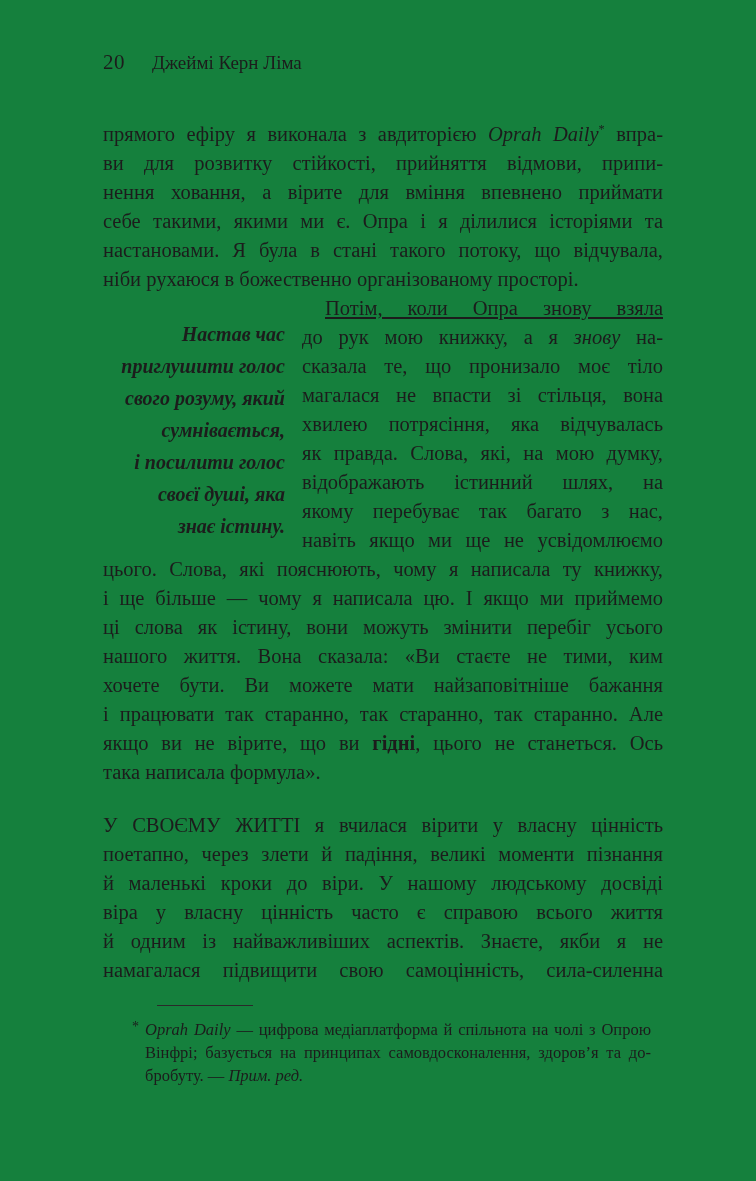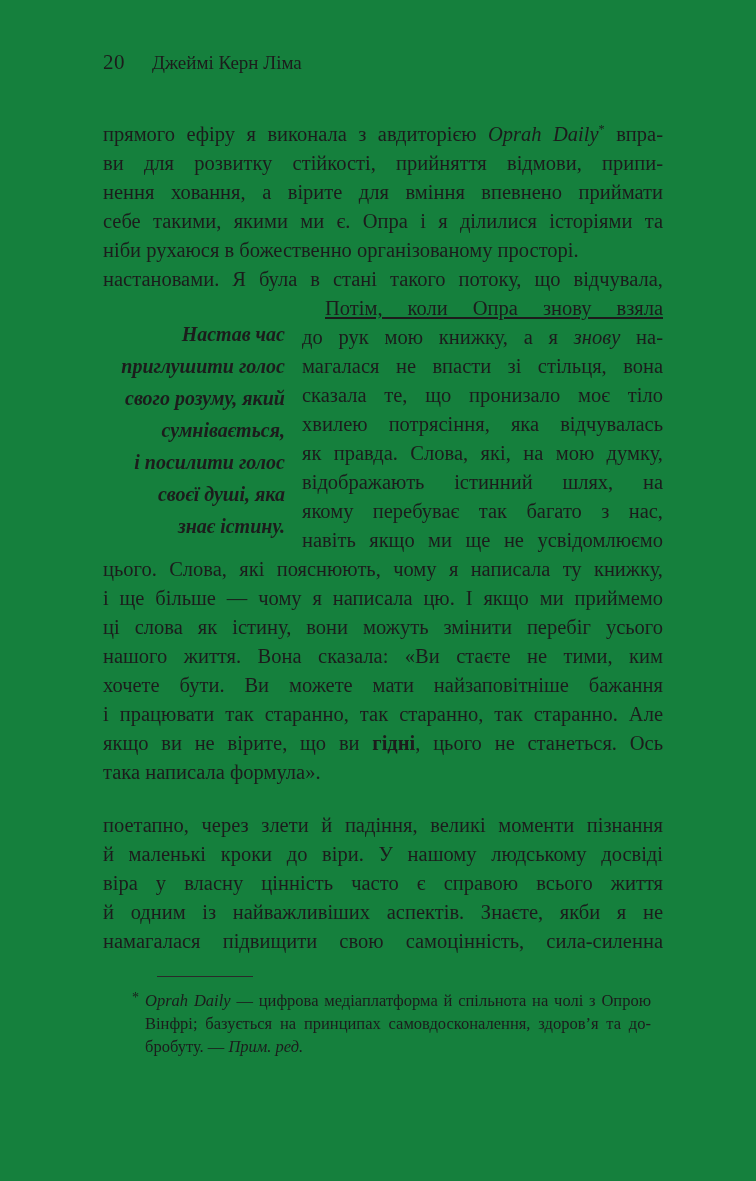--- a/index.html
+++ b/index.html
@@ -86,61 +86,62 @@
     <span class="running-title">Джеймі Керн Ліма</span>
   </div>
 
   <div class="main">
 
     <div>
         <div class="ln jl"><span>прямого ефіру я виконала з авдиторією </span><span class="s-i">Oprah Daily</span><span class="s-sup">*</span><span> впра-</span></div>
         <div class="ln jl"><span>ви для розвитку стійкості, прийняття відмови, припи-</span></div>
         <div class="ln jl"><span>нення ховання, а вірите для вміння впевнено приймати</span></div>
         <div class="ln jl"><span>себе такими, якими ми є. Опра і я ділилися історіями та</span></div>
+        <div class="ln jl"><span>настановами. Я була в стані такого потоку, що відчувала,</span></div>
         <div class="ln"><span>ніби рухаюся в божественно організованому просторі.</span></div>
-        <div class="ln jl"><span>настановами. Я була в стані такого потоку, що відчувала,</span></div>
       </div>
 
     <div>
       <div class="quote-float">
         <div>
             <div class="ln"><span>Настав час</span></div>
             <div class="ln"><span>приглушити голос</span></div>
             <div class="ln"><span>свого розуму, який</span></div>
             <div class="ln"><span>сумнівається,</span></div>
             <div class="ln"><span>і посилити голос</span></div>
             <div class="ln"><span>своєї душі, яка</span></div>
             <div class="ln"><span>знає істину.</span></div>
           </div>
       </div>
       <div>
           <div class="ln jl ind"><span>Потім, коли Опра знову взяла</span></div>
           <div class="ln jl"><span>до рук мою книжку, а я </span><span class="s-i">знову</span><span> на-</span></div>
+          <div class="ln jl"><span>сказала те, що пронизало моє тіло</span></div>
           <div class="ln jl"><span>магалася не впасти зі стільця, вона</span></div>
-          <div class="ln jl"><span>сказала те, що пронизало моє тіло</span></div>
           <div class="ln jl"><span>хвилею потрясіння, яка відчувалась</span></div>
           <div class="ln jl"><span>як правда. Слова, які, на мою думку,</span></div>
           <div class="ln jl"><span>відображають істинний шлях, на</span></div>
           <div class="ln jl"><span>якому перебуває так багато з нас,</span></div>
           <div class="ln jl"><span>навіть якщо ми ще не усвідомлюємо</span></div>
         </div>
       <div>
           <div class="ln jl"><span>цього. Слова, які пояснюють, чому я написала ту книжку,</span></div>
           <div class="ln jl"><span>і ще більше — чому я написала цю. І якщо ми приймемо</span></div>
           <div class="ln jl"><span>ці слова як істину, вони можуть змінити перебіг усього</span></div>
           <div class="ln jl"><span>нашого життя. Вона сказала: «Ви стаєте не тими, ким</span></div>
           <div class="ln jl"><span>хочете бути. Ви можете мати найзаповітніше бажання</span></div>
           <div class="ln jl"><span>і працювати так старанно, так старанно, так старанно. Але</span></div>
           <div class="ln jl"><span>якщо ви не вірите, що ви </span><span class="s-b">гідні</span><span>, цього не станеться. Ось</span></div>
           <div class="ln"><span>така написала формула».</span></div>
         </div>
       <div class="clear"></div>
     </div>
 
     <div class="section-2">
+        <div class="ln jl"><span>У СВОЄМУ ЖИТТІ я вчилася вірити у власну цінність</span></div>
         <div class="ln jl"><span>поетапно, через злети й падіння, великі моменти пізнання</span></div>
         <div class="ln jl"><span>й маленькі кроки до віри. У нашому людському досвіді</span></div>
         <div class="ln jl"><span>віра у власну цінність часто є справою всього життя</span></div>
         <div class="ln jl"><span>й одним із найважливіших аспектів. Знаєте, якби я не</span></div>
         <div class="ln jl"><span>намагалася підвищити свою самоцінність, сила-силенна</span></div>
       </div>
 
     <div class="footnote">
       <div class="fn-rule"></div>
       <div class="fn-row">

